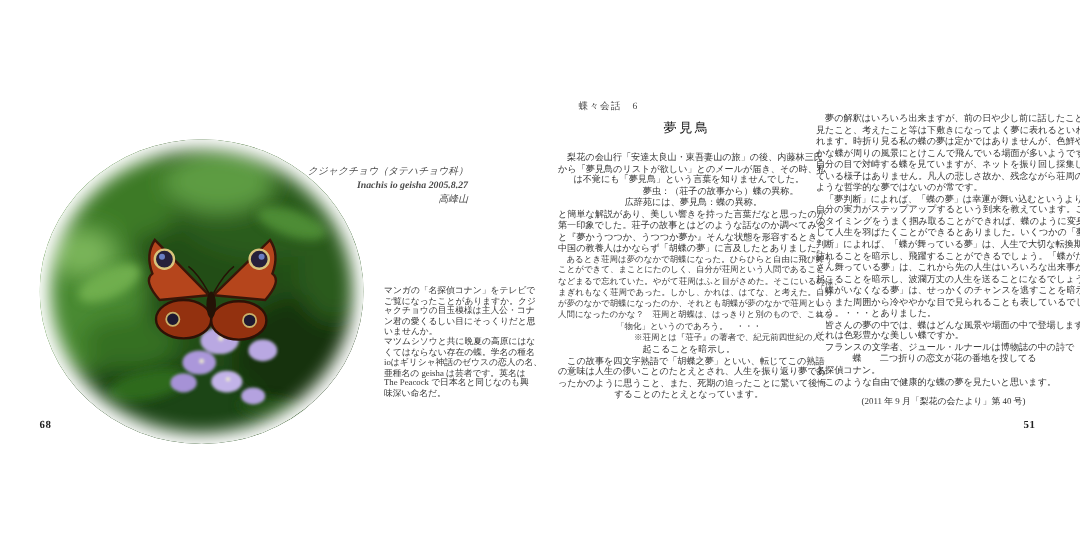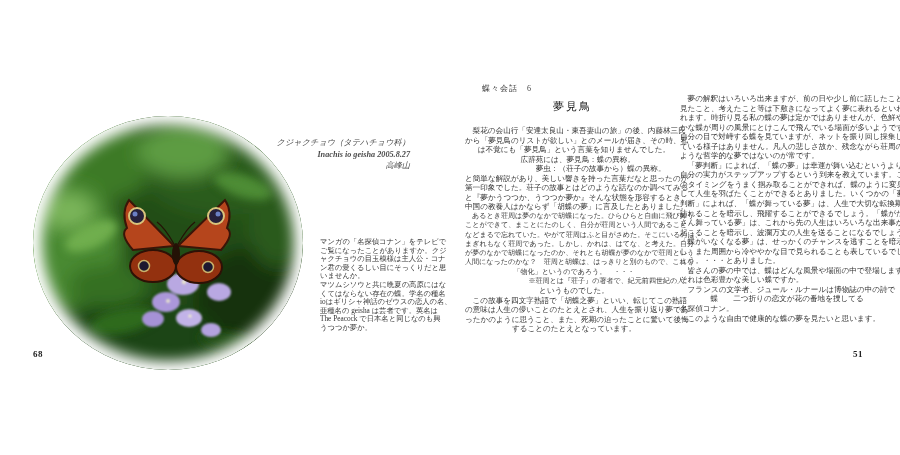--- a/index.html
+++ b/index.html
@@ -9,21 +9,21 @@
   .page-left{left:0;width:450px;}
   .page-right{left:450px;width:450px;}
 
   
   .photo{position:absolute;left:33px;top:116px;width:270px;height:254px;border-radius:50%;overflow:hidden;}
   .photo svg{display:block;width:270px;height:254px;}
   .photo-fade{position:absolute;left:0;top:0;width:270px;height:254px;border-radius:50%;
               box-shadow:inset 0 0 14px 9px #ffffff;pointer-events:none;}
 
   
-  .caption{position:absolute;right:40px;top:137px;text-align:right;font-style:italic;
+  .caption{position:absolute;right:60px;top:137px;text-align:right;font-style:italic;
            color:#4a4a4a;font-size:8.2px;line-height:11.5px;white-space:nowrap;}
   .cap-latin{font-weight:bold;}
 
   
   .body-left{position:absolute;left:292px;top:238px;width:122px;font-size:7.3px;line-height:8.6px;
              color:#333;text-align:justify;}
   .body-left .line{white-space:nowrap;margin-left:28px;}
 
   
   .running-head{position:absolute;left:32px;top:83px;font-size:8px;color:#444;letter-spacing:1px;}
@@ -122,54 +122,54 @@
         <div class="line">マンガの「名探偵コナン」をテレビで</div>
         <div class="line">ご覧になったことがありますか。クジ</div>
         <div class="line">ャクチョウの目玉模様は主人公・コナ</div>
         <div class="line">ン君の愛くるしい目にそっくりだと思</div>
         <div class="line">いませんか。</div>
         <div class="line">マツムシソウと共に晩夏の高原にはな</div>
         <div class="line">くてはならない存在の蝶。学名の種名</div>
         <div class="line">ioはギリシャ神話のゼウスの恋人の名、</div>
         <div class="line">亜種名の geisha は芸者です。英名は</div>
         <div class="line">The Peacock で日本名と同じなのも興</div>
-        <div class="line">うつつか夢か。</div>
+        <div class="line">味深い命名だ。</div>
       </div>
 
     <div class="pagenum pagenum-left">68</div>
   </div>
 
   <div class="page page-right">
     <div class="running-head">蝶々会話　6</div>
     <h1 class="title">夢見鳥</h1>
 
     <div class="col col1">
       <div>
           <div class="line">　梨花の会山行「安達太良山・東吾妻山の旅」の後、内藤林三氏</div>
           <div class="line">から「夢見鳥のリストが欲しい」とのメールが届き、その時、私</div>
           <div class="line">は不覚にも「夢見鳥」という言葉を知りませんでした。</div>
+          <div class="line">　　　　　　　夢虫：（荘子の故事から）蝶の異称。</div>
           <div class="line">　広辞苑には、夢見鳥：蝶の異称。</div>
-          <div class="line">　　　　　　　夢虫：（荘子の故事から）蝶の異称。</div>
           <div class="line">と簡単な解説があり、美しい響きを持った言葉だなと思ったのが</div>
           <div class="line">第一印象でした。荘子の故事とはどのような話なのか調べてみる</div>
           <div class="line">と『夢かうつつか、うつつか夢か』そんな状態を形容するとき、</div>
           <div class="line">中国の教養人はかならず「胡蝶の夢」に言及したとありました。</div>
         </div>
       <div class="quote">
           <div class="line">　あるとき荘周は夢のなかで胡蝶になった。ひらひらと自由に飛び舞う</div>
           <div class="line">ことができて、まことにたのしく、自分が荘周という人間であること</div>
           <div class="line">などまるで忘れていた。やがて荘周はふと目がさめた。そこにいるのは、</div>
           <div class="line">まぎれもなく荘周であった。しかし、かれは、はてな、と考えた。自分</div>
           <div class="line">が夢のなかで胡蝶になったのか、それとも胡蝶が夢のなかで荘周という</div>
           <div class="line">人間になったのかな？　荘周と胡蝶は、はっきりと別のもので、これを</div>
           <div class="line">「物化」というのであろう。　・・・</div>
           <div class="line">　　　　　　　　　※荘周とは『荘子』の著者で、紀元前四世紀の人。</div>
         </div>
       <div>
-          <div class="line">というものでした。</div>
+          <div class="line">起こることを暗示し。</div>
           <div class="line">　この故事を四文字熟語で「胡蝶之夢」といい、転じてこの熟語</div>
           <div class="line">の意味は人生の儚いことのたとえとされ、人生を振り返り夢であ</div>
           <div class="line">ったかのように思うこと、また、死期の迫ったことに驚いて後悔</div>
           <div class="line">することのたとえとなっています。</div>
         </div>
     </div>
 
     <div class="col col2">
       <div>
           <div class="line">　夢の解釈はいろいろ出来ますが、前の日や少し前に話したこと、</div>
@@ -190,18 +190,19 @@
           <div class="line">「蝶がいなくなる夢」は、せっかくのチャンスを逃すことを暗示</div>
           <div class="line">し、また周囲から冷ややかな目で見られることも表しているでし</div>
           <div class="line">ょう。・・・とありました。</div>
           <div class="line">　皆さんの夢の中では、蝶はどんな風景や場面の中で登場しますか、</div>
           <div class="line">それは色彩豊かな美しい蝶ですか。</div>
           <div class="line">　フランスの文学者、ジュール・ルナールは博物誌の中の詩で</div>
           <div class="line">　　　　蝶　　二つ折りの恋文が花の番地を捜してる</div>
           <div class="line">名探偵コナン。</div>
           <div class="line">　このような自由で健康的な蝶の夢を見たいと思います。</div>
         </div>
+      <div class="attribution">(2011 年 9 月「梨花の会たより」第 40 号)</div>
     </div>
 
     <div class="pagenum pagenum-right">51</div>
   </div>
 
 </div>
 
 </body></html>

